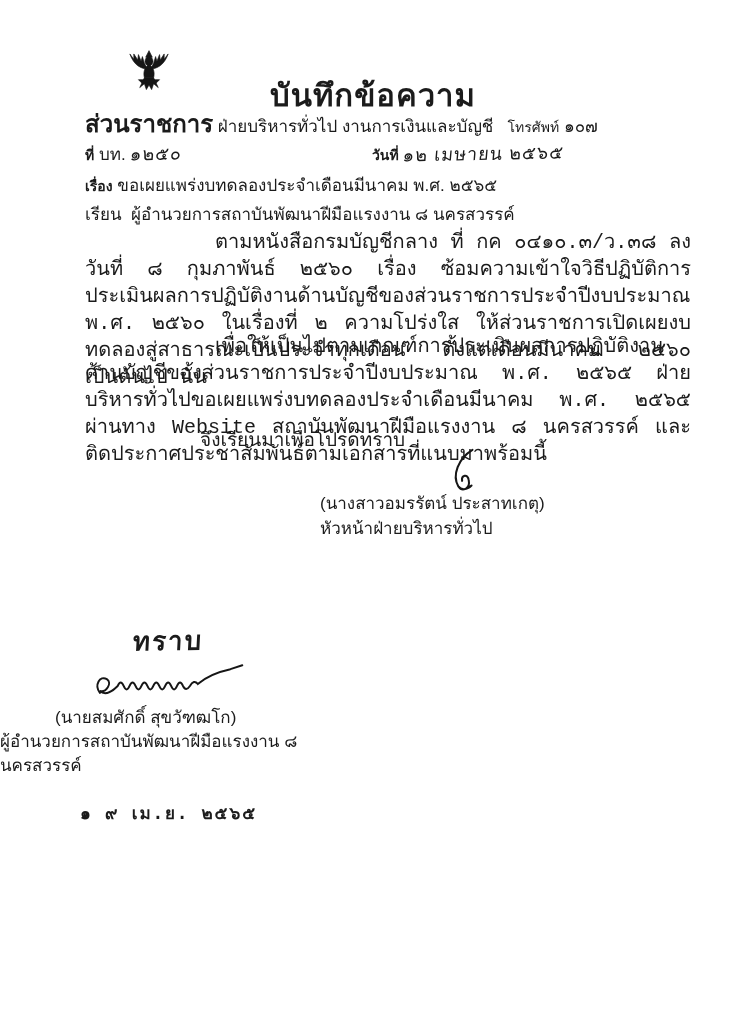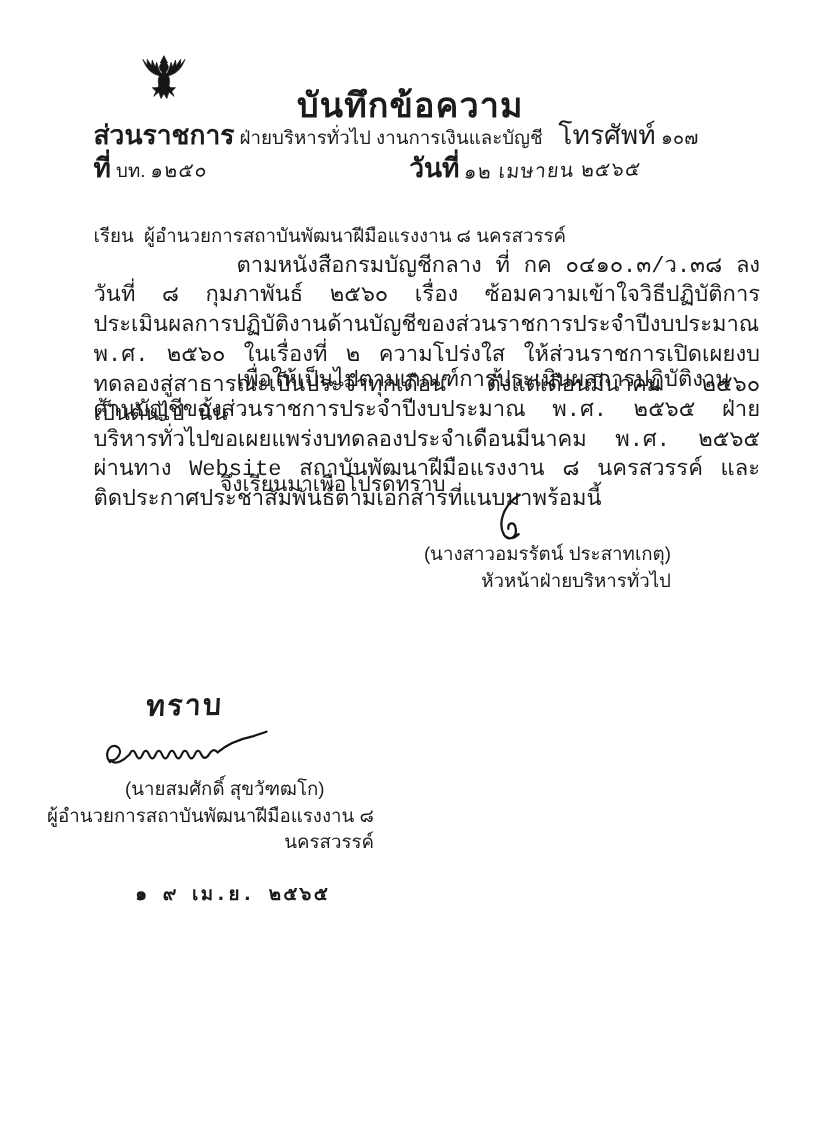--- a/index.html
+++ b/index.html
@@ -13,37 +13,37 @@
     overflow:hidden;
   }
   .abs{position:absolute;}
   .title{
     left:0;right:0;top:70px;
     text-align:center;
     font-size:31px;font-weight:700;letter-spacing:1px;
   }
   .hdr-row{left:85px;width:606px;font-size:17px;line-height:24px;white-space:nowrap;}
   .lbl{font-weight:700;font-size:24px;}
-  .lbl-sm{font-weight:700;font-size:24px;text-align:right;}
+  .lbl-sm{font-weight:700;font-size:14px;text-align:right;}
   .hand{
     display:inline-block;
     transform:skewX(-6deg) rotate(-1deg);
     font-size:18px;
     letter-spacing:1px;
   }
   .para{
     left:85px;width:606px;
     font-size:20px;line-height:27px;
     text-align:justify;
     overflow-wrap:anywhere;
     word-break:break-word;
     font-family:Liberation Mono, monospace;
   }
   .indent{text-indent:130px;}
-  .center-block{text-align:right;font-size:17px;line-height:24px;}
+  .center-block{text-align:left;font-size:17px;line-height:24px;}
   .ack{
     font-size:26px;font-weight:700;
     transform:rotate(-1deg) skewX(-4deg);
     letter-spacing:2px;
   }
   .stamp{
     font-weight:700;font-size:17px;letter-spacing:2px;
     font-family:"DejaVu Sans Mono","Liberation Mono",monospace;
     margin-top:48px;
   }
@@ -80,20 +80,24 @@
   <div class="abs hdr-row" style="top:142px;">
     <span class="lbl-sm">ที่</span>
     <span>บท.</span>
     <span class="hand">๑๒๕๐</span>
     <span class="abs" style="left:287px;top:0;">
       <span class="lbl-sm">วันที่</span>
       <span class="hand">๑๒ เมษายน ๒๕๖๕</span>
     </span>
   </div>
 
+  <div class="abs hdr-row" style="top:174px;">
+    <span class="lbl-sm">เรื่อง</span>
+    <span>ขอเผยแพร่งบทดลองประจำเดือนมีนาคม  พ.ศ. ๒๕๖๕</span>
+  </div>
 
   <div class="abs hdr-row" style="top:203px;">
     <span>เรียน</span>&nbsp;
     <span>ผู้อำนวยการสถาบันพัฒนาฝีมือแรงงาน ๘ นครสวรรค์</span>
   </div>
 
   <div class="abs para indent" style="top:229px;">ตามหนังสือกรมบัญชีกลาง ที่ กค ๐๔๑๐.๓/ว.๓๘ ลงวันที่ ๘ กุมภาพันธ์ ๒๕๖๐ เรื่อง ซ้อมความเข้าใจวิธีปฏิบัติการประเมินผลการปฏิบัติงานด้านบัญชีของส่วนราชการประจำปีงบประมาณ พ.ศ. ๒๕๖๐ ในเรื่องที่ ๒ ความโปร่งใส ให้ส่วนราชการเปิดเผยงบทดลองสู่สาธารณะเป็นประจำทุกเดือน ตั้งแต่เดือนมีนาคม ๒๕๖๐ เป็นต้นไป นั้น</div>
 
   <div class="abs para indent" style="top:333px;">เพื่อให้เป็นไปตามเกณฑ์การประเมินผลการปฏิบัติงานด้านบัญชีของส่วนราชการประจำปีงบประมาณ พ.ศ. ๒๕๖๕  ฝ่ายบริหารทั่วไปขอเผยแพร่งบทดลองประจำเดือนมีนาคม พ.ศ. ๒๕๖๕ ผ่านทาง Website  สถาบันพัฒนาฝีมือแรงงาน ๘ นครสวรรค์  และติดประกาศประชาสัมพันธ์ตามเอกสารที่แนบมาพร้อมนี้</div>
 

